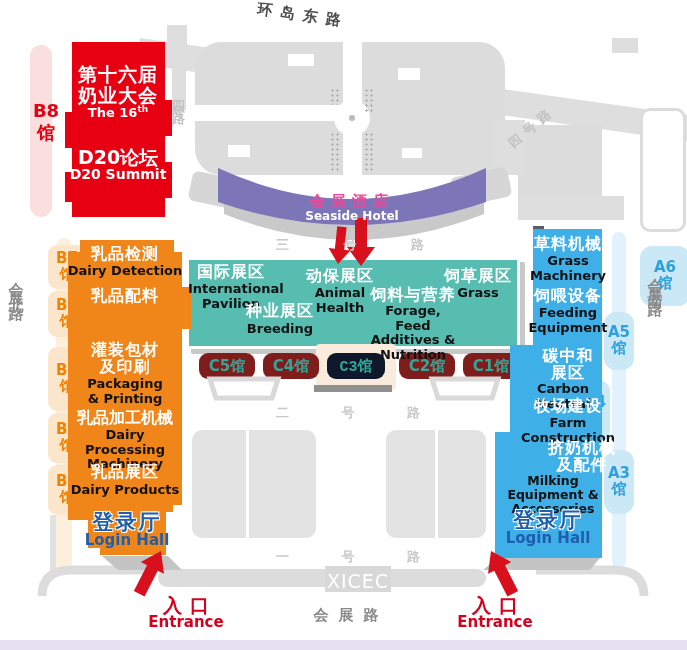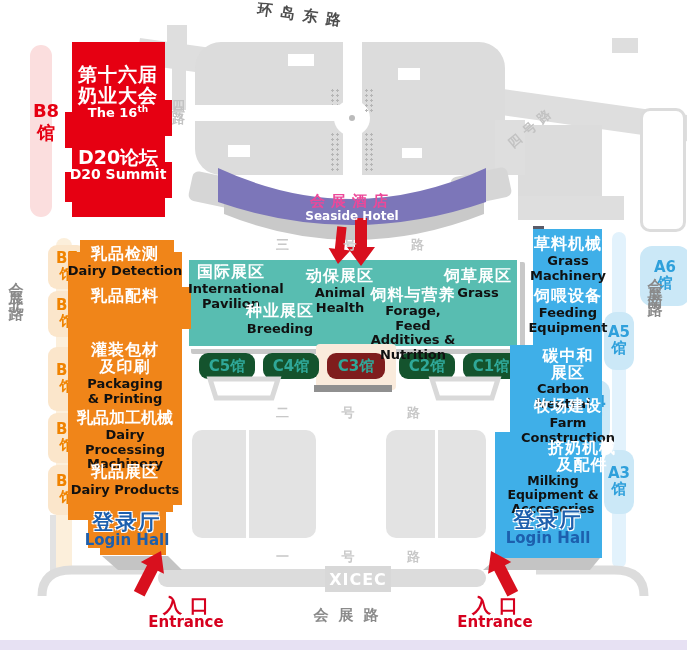--- a/index.html
+++ b/index.html
@@ -10,21 +10,21 @@
   .wht{position:absolute;background:#fff;}
   .dots{position:absolute;background-image:radial-gradient(#B5B5B5 1px,transparent 1.3px);background-size:5px 5px;}
   .lbl{position:absolute;text-align:center;}
   .ml{white-space:pre-line;}
   .cnhead{color:#fff;font-weight:bold;font-size:16px;letter-spacing:1px;line-height:1.05;}
   .enblk{color:#111;font-size:13px;line-height:1.12;font-weight:bold;}
   .roadsm{color:#C8C8C8;font-size:13px;font-weight:bold;}
   .roadgray{color:#8A8A8A;font-size:15px;font-weight:bold;}
   .vtext{writing-mode:vertical-rl;letter-spacing:8px;}
   .pill{position:absolute;border-radius:9px;display:flex;align-items:center;justify-content:center;}
-  .cpill{background:#14532d;color:#2FA899;font-weight:bold;font-size:15px;height:26px;top:353px;}
+  .cpill{background:#7f1d1d;color:#2FA899;font-weight:bold;font-size:15px;height:26px;top:353px;}
   .sidepill{flex-direction:column;line-height:1.05;font-weight:bold;font-size:15px;}
   .bpill{background:#FBE6CB;color:#F08300;}
   .apill{background:#CBE8F7;color:#2FA0DB;}
   .login-cn{color:#1D5FAD;font-weight:bold;font-size:21px;letter-spacing:2px;
     text-shadow:-1px -1px 0 #fff,1px -1px 0 #fff,-1px 1px 0 #fff,1px 1px 0 #fff;}
   .login-en{color:#1D5FAD;font-size:15px;font-weight:bold;}
   .ent-cn{color:#D6001E;font-weight:bold;font-size:19px;letter-spacing:8px;}
   .ent-en{color:#D6001E;font-weight:bold;font-size:15px;}
   .teal{position:absolute;left:186px;top:257px;width:334px;height:92px;background:#58BDB1;
     border:3px solid #fff;box-sizing:border-box;box-shadow:5px 5px 0 #C8C8C8;border-radius:2px;}
@@ -121,21 +121,21 @@
   <div class="pill sidepill apill" style="left:604px;top:450px;width:30px;height:64px;border-radius:12px;">
     <span>A3</span>
       <span>馆</span>
   </div>
 
   <div class="teal"></div>
 
   <div class="abs" style="left:316px;top:344px;width:80px;height:46px;background:#FAEBDC;border-radius:4px;"></div>
   <div class="pill cpill" style="left:199px;width:56px;">C5馆</div>
   <div class="pill cpill" style="left:263px;width:56px;">C4馆</div>
-  <div class="pill cpill" style="left:327px;width:58px;background:#7f1d1d;">C3馆</div>
+  <div class="pill cpill" style="left:327px;width:58px;background:#0f172a;font-family:Liberation Mono, monospace;">C3馆</div>
   <div class="pill cpill" style="left:399px;width:56px;">C2馆</div>
   <div class="pill cpill" style="left:463px;width:56px;">C1馆</div>
 
   <svg width="687" height="650" viewBox="0 0 687 650">
 
     <path d="M224,188 Q352,252 484,188 L484,214 Q352,266 224,214 Z" fill="#C9C9C9"></path>
     <path d="M218,168 Q352,230 486,168 L486,202 Q352,248 218,202 Z" fill="#7C76B9"></path>
 
     <path d="M210,379 L278,379 L272,398 L216,398 Z" fill="#fff" stroke="#D9D9D9" stroke-width="5"></path>
     <path d="M432,379 L498,379 L492,398 L438,398 Z" fill="#fff" stroke="#D9D9D9" stroke-width="5"></path>
@@ -171,21 +171,21 @@
       <span class="roadsm">路</span>
   </div>
   <div class="abs" style="left:276px;top:548px;width:144px;display:flex;justify-content:space-between;">
     <span class="roadsm">一</span>
       <span class="roadsm">号</span>
       <span class="roadsm">路</span>
   </div>
   <div class="lbl vtext roadgray" style="left:6px;top:270px;">会展北路</div>
   <div class="lbl vtext roadgray" style="left:645px;top:266px;">会展南路</div>
   <div class="lbl roadgray" style="left:295px;top:606px;width:112px;letter-spacing:10px;">会展路</div>
-  <div class="lbl" style="left:325px;top:570px;width:66px;color:#fff;font-weight:bold;font-size:16px;letter-spacing:1px;">XICEC</div>
+  <div class="lbl" style="left:325px;top:570px;width:66px;color:#fff;font-weight:normal;font-size:19px;letter-spacing:1px;">XICEC</div>
 
   <div class="lbl" style="left:26px;top:100px;width:40px;color:#E60012;font-weight:bold;font-size:18px;line-height:1.2;">
     <span>B8</span><br>
     <span>馆</span>
   </div>
   <div class="lbl" style="left:63px;top:62px;width:110px;color:#fff;font-weight:bold;font-size:19px;letter-spacing:1px;">第十六届</div>
   <div class="lbl" style="left:63px;top:83px;width:110px;color:#fff;font-weight:bold;font-size:19px;letter-spacing:1px;">奶业大会</div>
   <div class="lbl" style="left:63px;top:104px;width:110px;color:#fff;font-size:13px;font-weight:bold;">
     <span>The 16</span><sup style="font-size:9px;">th</sup>
   </div>

